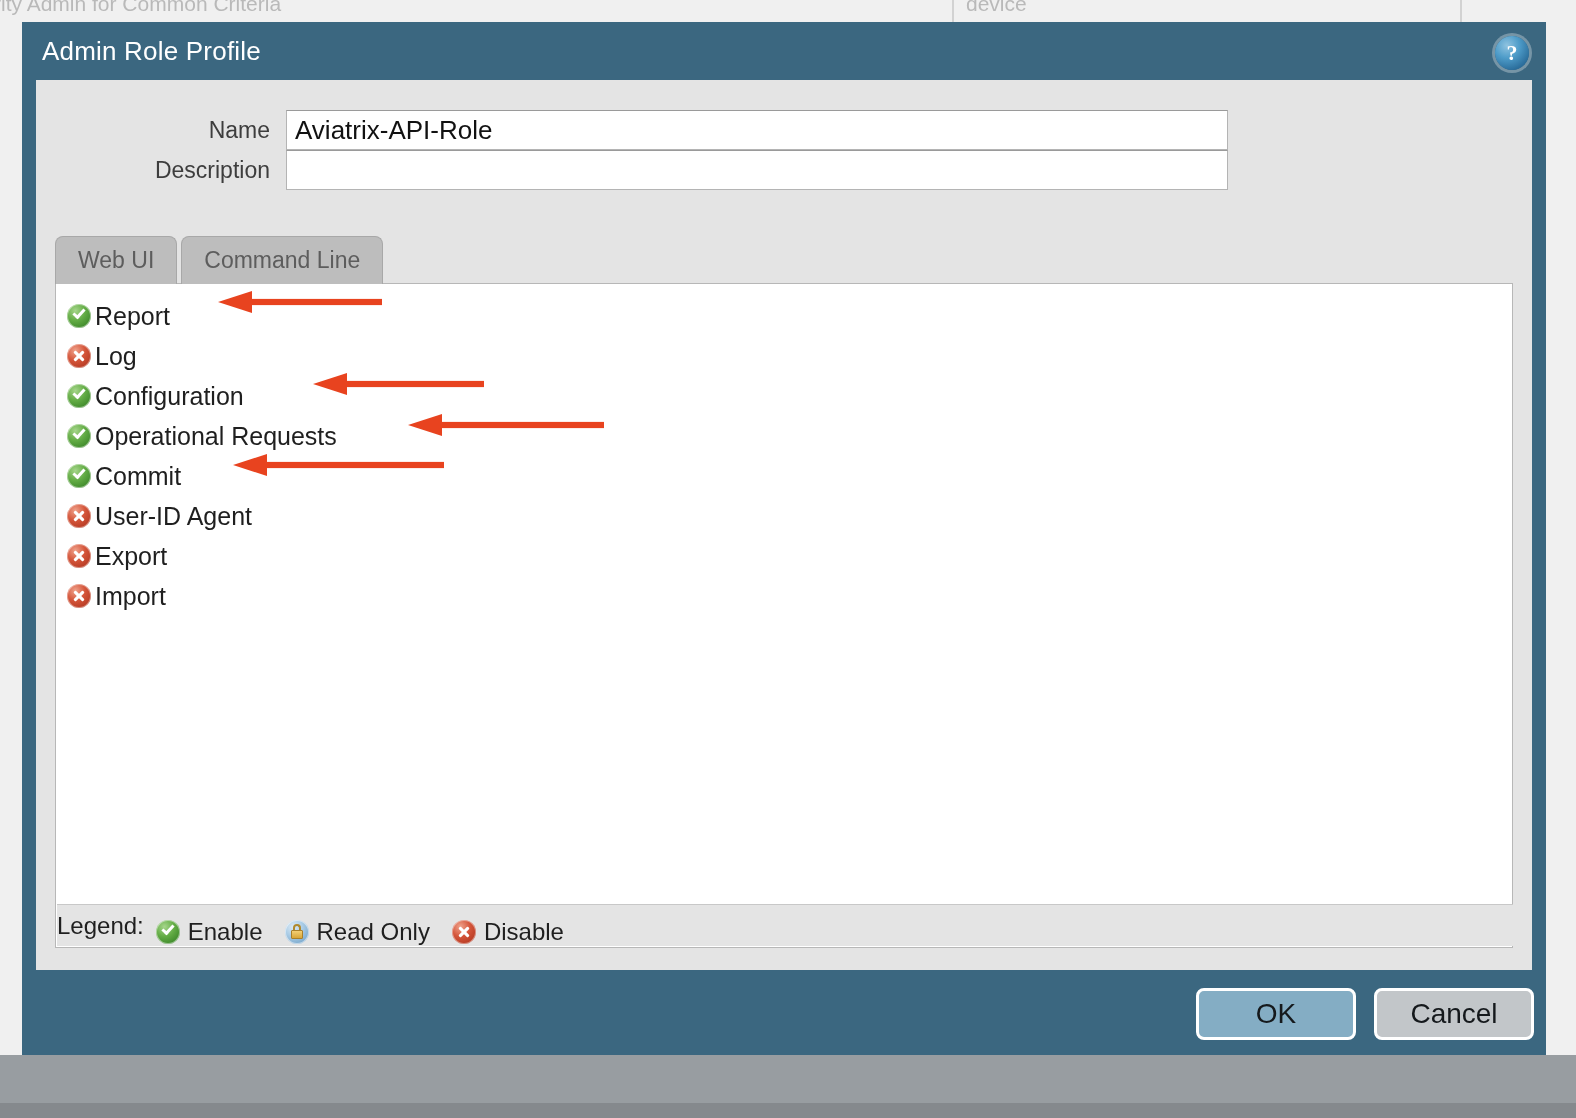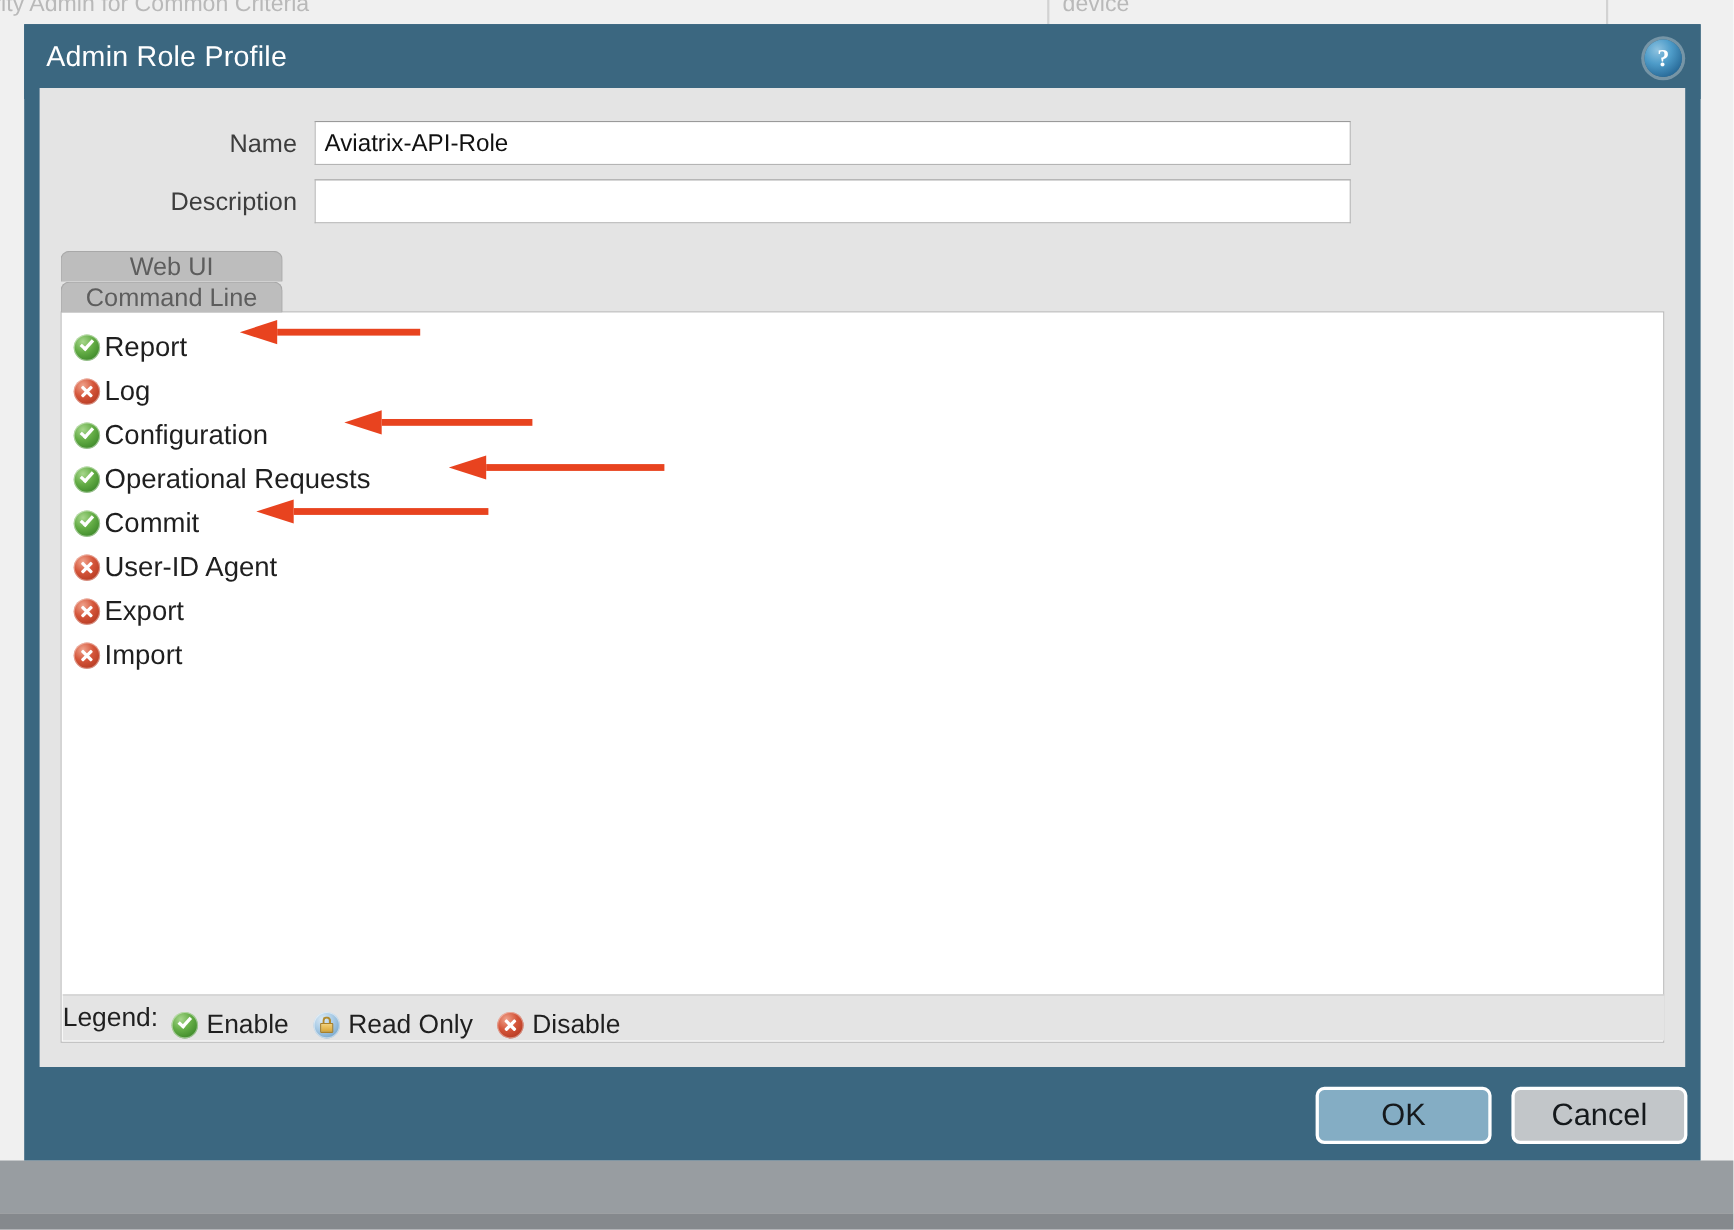--- a/index.html
+++ b/index.html
@@ -136,53 +136,53 @@
   
   .form-row {
     position: absolute;
     display: flex;
     align-items: center;
     left: 0;
     width: 1212px;
     height: 40px;
   }
   .form-row.row-name { top: 30px; }
-  .form-row.row-desc { top: 83px; }
+  .form-row.row-desc { top: 70px; }
   .form-label {
     width: 250px;
     text-align: right;
     padding-right: 16px;
     font-size: 23px;
     color: #3d3d3d;
     box-sizing: border-box;
   }
   .form-input {
     flex: 1;
     margin-right: 20px;
     height: 40px;
     background: #ffffff;
     border: 1px solid #b4b4b4;
     border-top-color: #9a9a9a;
     box-sizing: border-box;
-    font-size: 22px;
+    font-size: 26px;
     color: #111;
     padding: 0 8px;
     font-family: "Liberation Sans", sans-serif;
     outline: none;
   }
 
   
   .tabs {
     position: absolute;
     left: 19px;
     top: 148px;
     display: flex;
+    align-items: flex-end;
     height: 56px;
     z-index: 3;
-    flex-direction: column;
   }
   .tab {
     height: 48px;
     padding: 0 22px;
     display: flex;
     align-items: center;
     justify-content: center;
     font-size: 23px;
     color: #5d5d5d;
     background: #bdbdbd;

